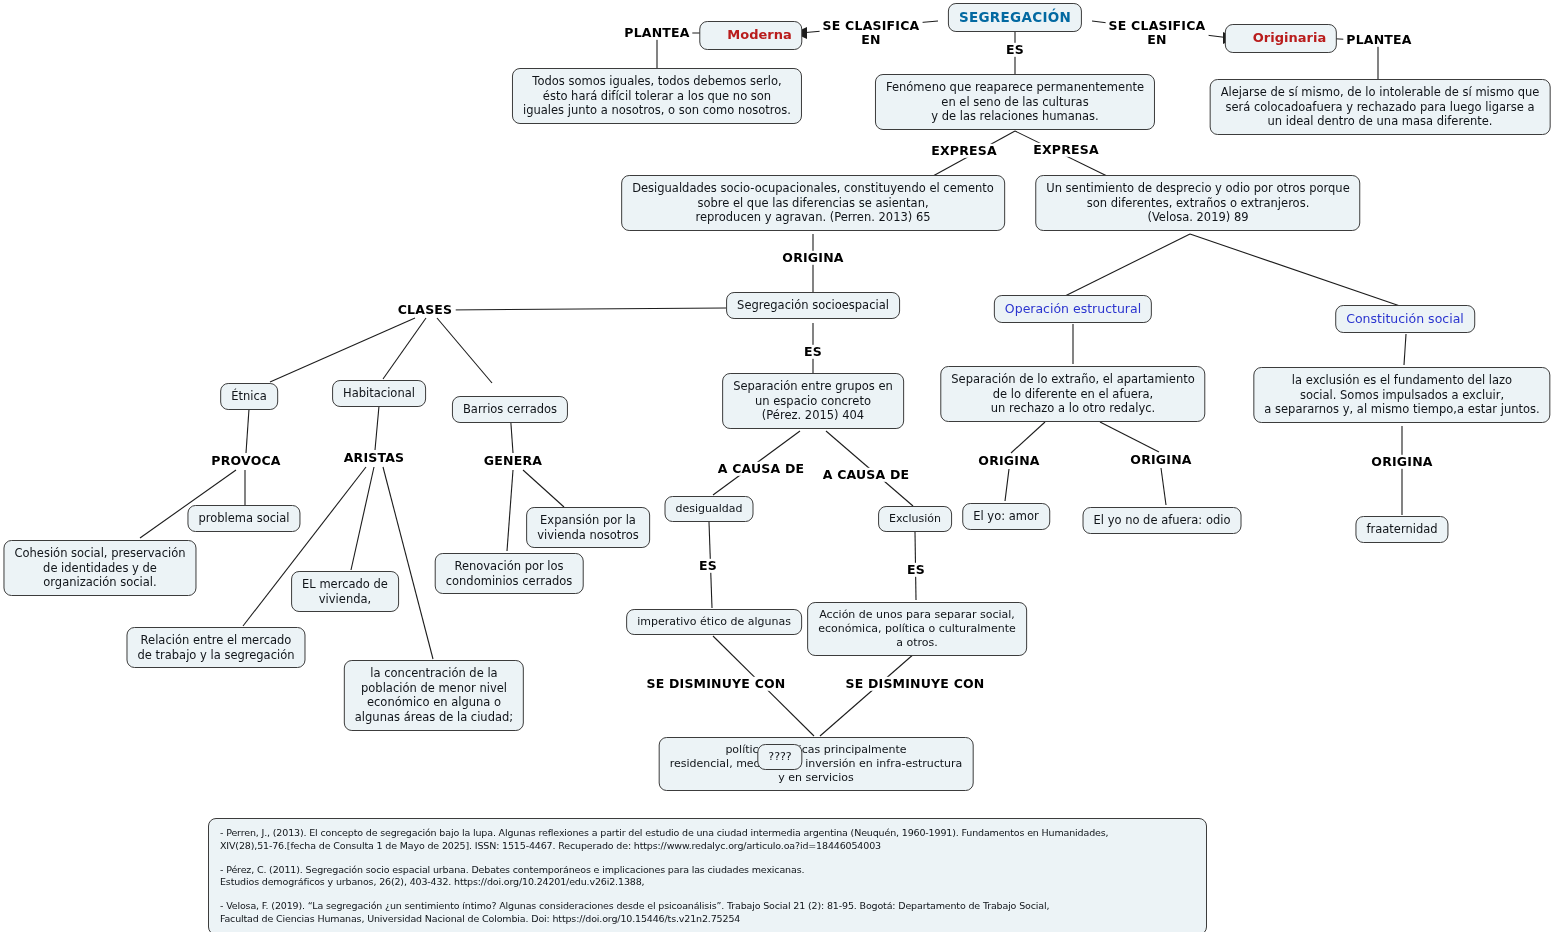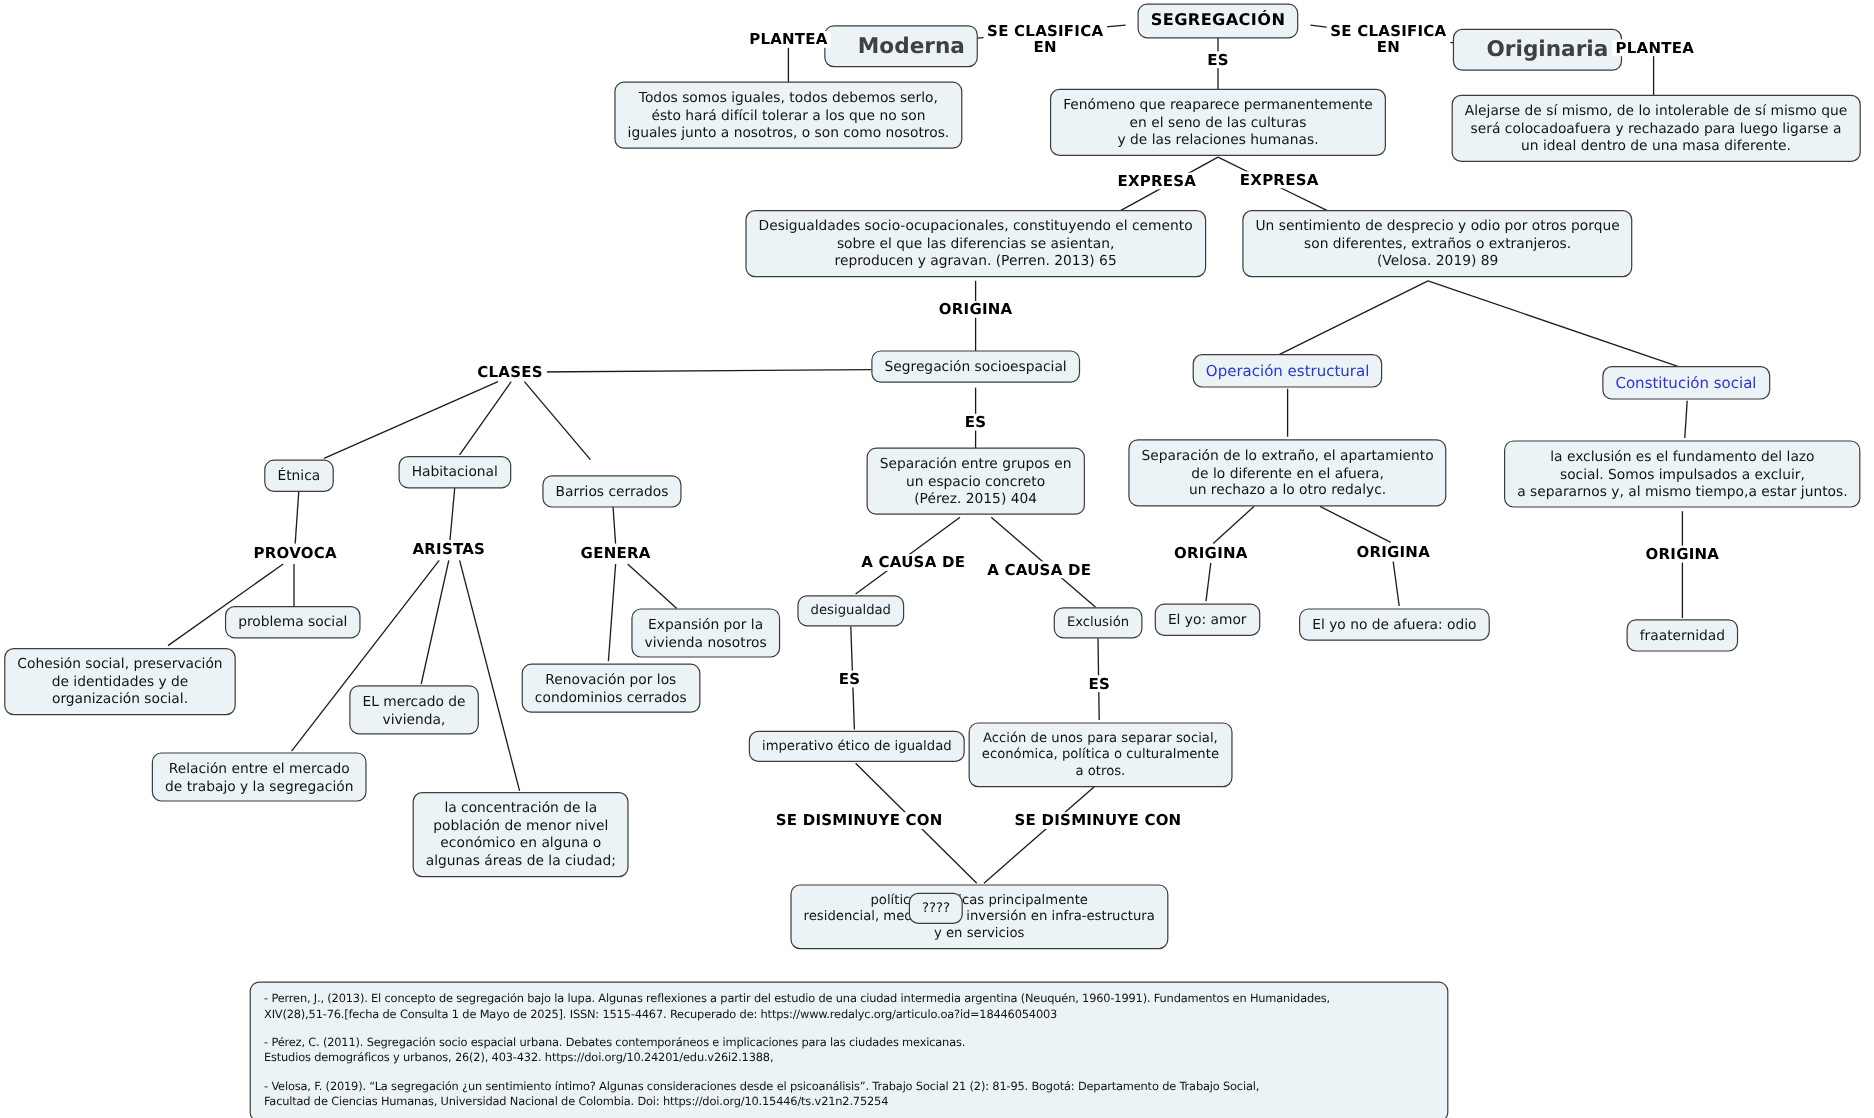--- a/index.html
+++ b/index.html
@@ -8,22 +8,22 @@
     font-family:"DejaVu Sans","Liberation Sans",sans-serif;color:#101419;
     overflow:hidden;
   }
   .wires{position:absolute;left:0;top:0;z-index:1;}
   .box{
     position:absolute;z-index:2;transform:translateX(-50%);
     background:#ecf3f6;border:1px solid #3c3c3c;border-radius:8px;
     padding:5px 10px;font-size:11.5px;line-height:1.28;text-align:center;
     white-space:pre-line;width:max-content;max-width:560px;
   }
-  .title{color:#000000;font-weight:bold;font-size:13.5px;letter-spacing:.3px;}
-  .subtitle{color:#404040;font-weight:bold;font-size:18px;padding-left:27px;}
+  .title{color:#0369a1;font-weight:bold;font-size:13.5px;letter-spacing:.3px;}
+  .subtitle{color:#b91c1c;font-weight:bold;font-size:13px;padding-left:27px;}
   .blue{color:#2b35cf;font-size:12.5px;}
   .small{font-size:11px;}
   .qbox{z-index:4;}
   .lbl{
     position:absolute;z-index:3;transform:translate(-50%,-50%);
     background:#ffffff;padding:0 3px;font-weight:bold;font-size:12.5px;
     letter-spacing:.2px;text-align:center;white-space:pre-line;line-height:1.15;
     width:max-content;color:#000;
   }
   .refs{
@@ -129,21 +129,21 @@
 algunas áreas de la ciudad;</div>
 <div class="box" style="left:588px;top:507px">Expansión por la
 vivienda nosotros</div>
 <div class="box" style="left:509px;top:553px">Renovación por los
 condominios cerrados</div>
 <div class="box small" style="left:709px;top:496px">desigualdad</div>
 <div class="box small" style="left:915px;top:506px">Exclusión</div>
 <div class="box" style="left:1006px;top:503px">El yo: amor</div>
 <div class="box" style="left:1162px;top:507px">El yo no de afuera: odio</div>
 <div class="box" style="left:1402px;top:516px">fraaternidad</div>
-<div class="box small" style="left:714px;top:609px">imperativo ético de igualdad</div>
+<div class="box small" style="left:714px;top:609px">imperativo ético de algunas</div>
 <div class="box small" style="left:917px;top:602px">Acción de unos para separar social,
 económica, política o culturalmente
 a otros.</div>
 <div class="box small" style="left:816px;top:737px">políticas públicas  principalmente
 residencial, mediante la inversión en infra-estructura
 y en servicios</div>
 <div class="box small qbox" style="left:780px;top:744px">????</div>
 
 <div class="lbl" style="left:657px;top:33px">PLANTEA</div>
 <div class="lbl" style="left:871px;top:33px">SE CLASIFICA

